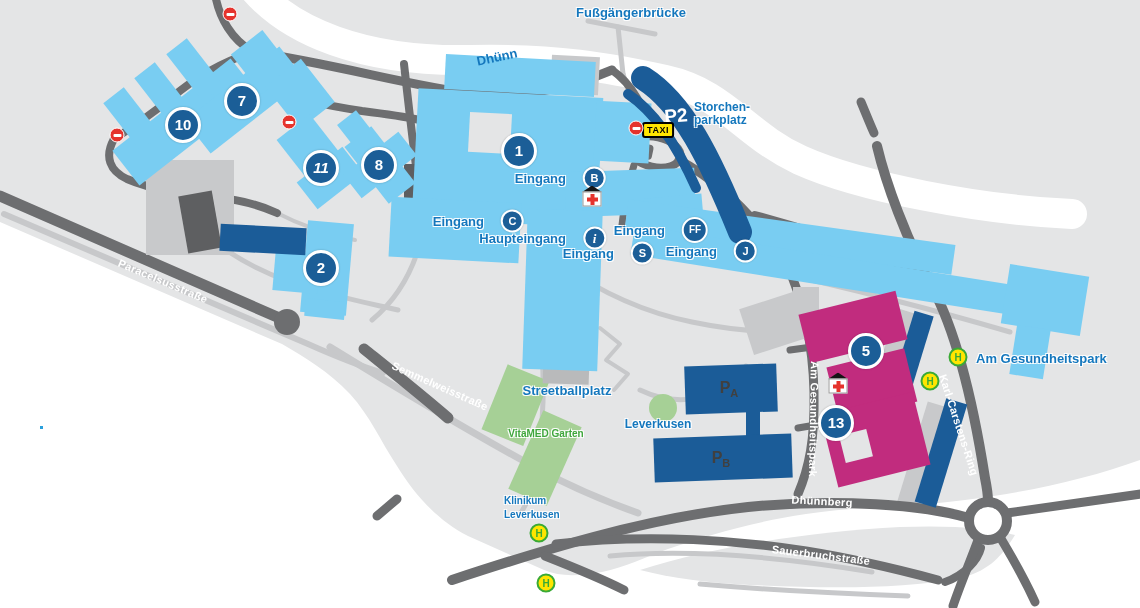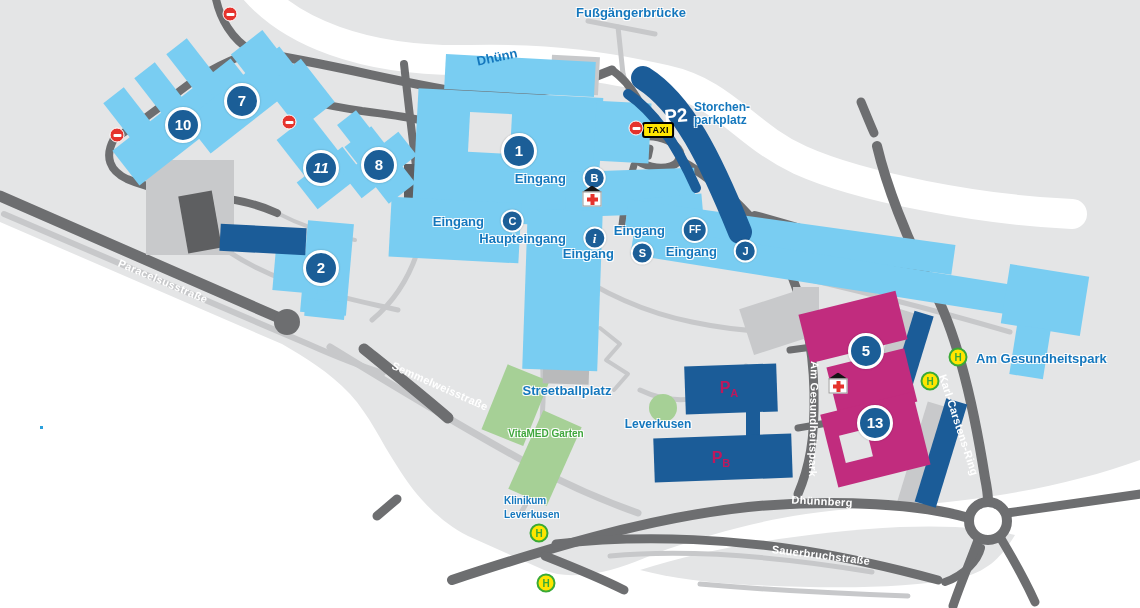--- a/index.html
+++ b/index.html
@@ -38,21 +38,21 @@
   .house{position:absolute;width:21px;transform:translate(-50%,-50%);}
   .house .roof{width:21px;height:7px;background:#151515;
         clip-path:polygon(0 100%,50% 0,100% 100%);}
   .house .box{width:17px;height:13px;background:#fff;border:1px solid #9a9a9a;margin:-1px auto 0;
         position:relative;}
   .house .box::before{content:"";position:absolute;left:50%;top:50%;width:11px;height:4px;
         background:#e5332d;transform:translate(-50%,-50%);}
   .house .box::after{content:"";position:absolute;left:50%;top:50%;width:4px;height:11px;
         background:#e5332d;transform:translate(-50%,-50%);}
   .p2lbl{color:#fff;font-weight:bold;font-size:19px;transform:translate(-50%,-50%) rotate(-5deg);}
-  .plbl{position:absolute;color:#be185d;font-weight:bold;font-size:16px;transform:translate(-50%,-50%);}
+  .plbl{position:absolute;color:#404040;font-weight:bold;font-size:16px;transform:translate(-50%,-50%);}
   .plbl sub{font-size:11px;}
   .twoline{line-height:13px;font-size:12px;}
   .dot{position:absolute;width:3px;height:3px;background:#2aa0dc;}
 </style>
 </head>
 <body>
 
 <div id="stage">
 
 <svg width="1140" height="608" viewBox="0 0 1140 608">
@@ -217,21 +217,21 @@
 <div class="plbl" style="left:729px;top:389px;"><span>P</span><sub>A</sub></div>
 <div class="plbl" style="left:721px;top:459px;"><span>P</span><sub>B</sub></div>
 
 <div class="bnum" style="left:519px;top:151px;">1</div>
 <div class="bnum" style="left:321px;top:268px;">2</div>
 <div class="bnum" style="left:242px;top:101px;">7</div>
 <div class="bnum" style="left:379px;top:165px;">8</div>
 <div class="bnum" style="left:183px;top:125px;">10</div>
 <div class="bnum" style="left:321px;top:168px;font-style:italic;">11</div>
 <div class="bnum" style="left:866px;top:351px;">5</div>
-<div class="bnum" style="left:875px;top:423px;">13</div>
+<div class="bnum" style="left:836px;top:423px;">13</div>
 
 <div class="ent" style="left:606px;top:178px;">
   <span class="elabel">Eingang</span>
   <span class="ecirc">B</span>
 </div>
 <div class="ent" style="left:524px;top:221px;">
   <span class="elabel">Eingang</span>
   <span class="ecirc">C</span>
 </div>
 <div class="ent" style="left:606px;top:238px;">

